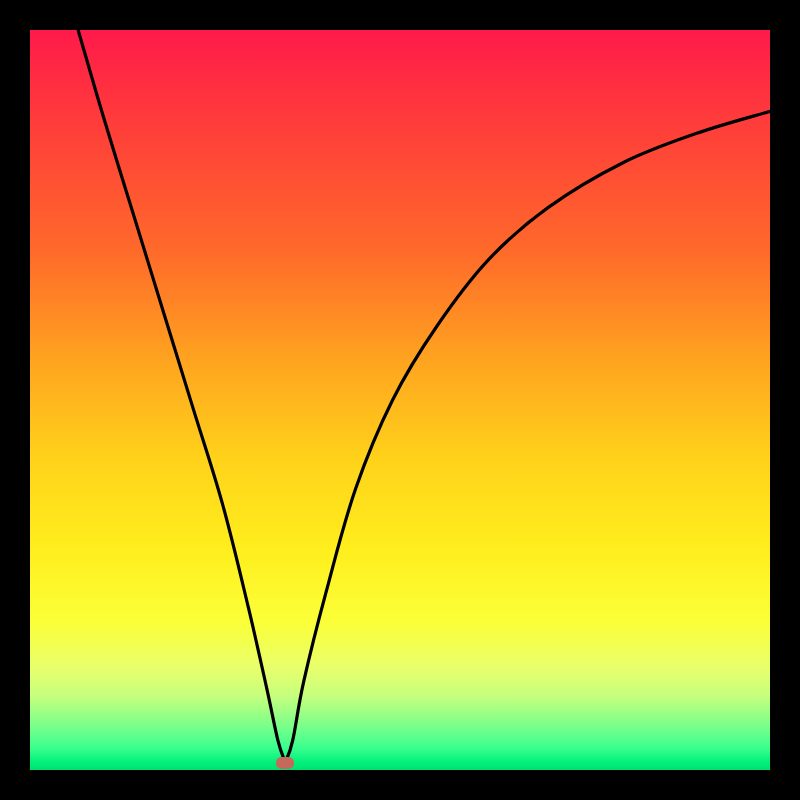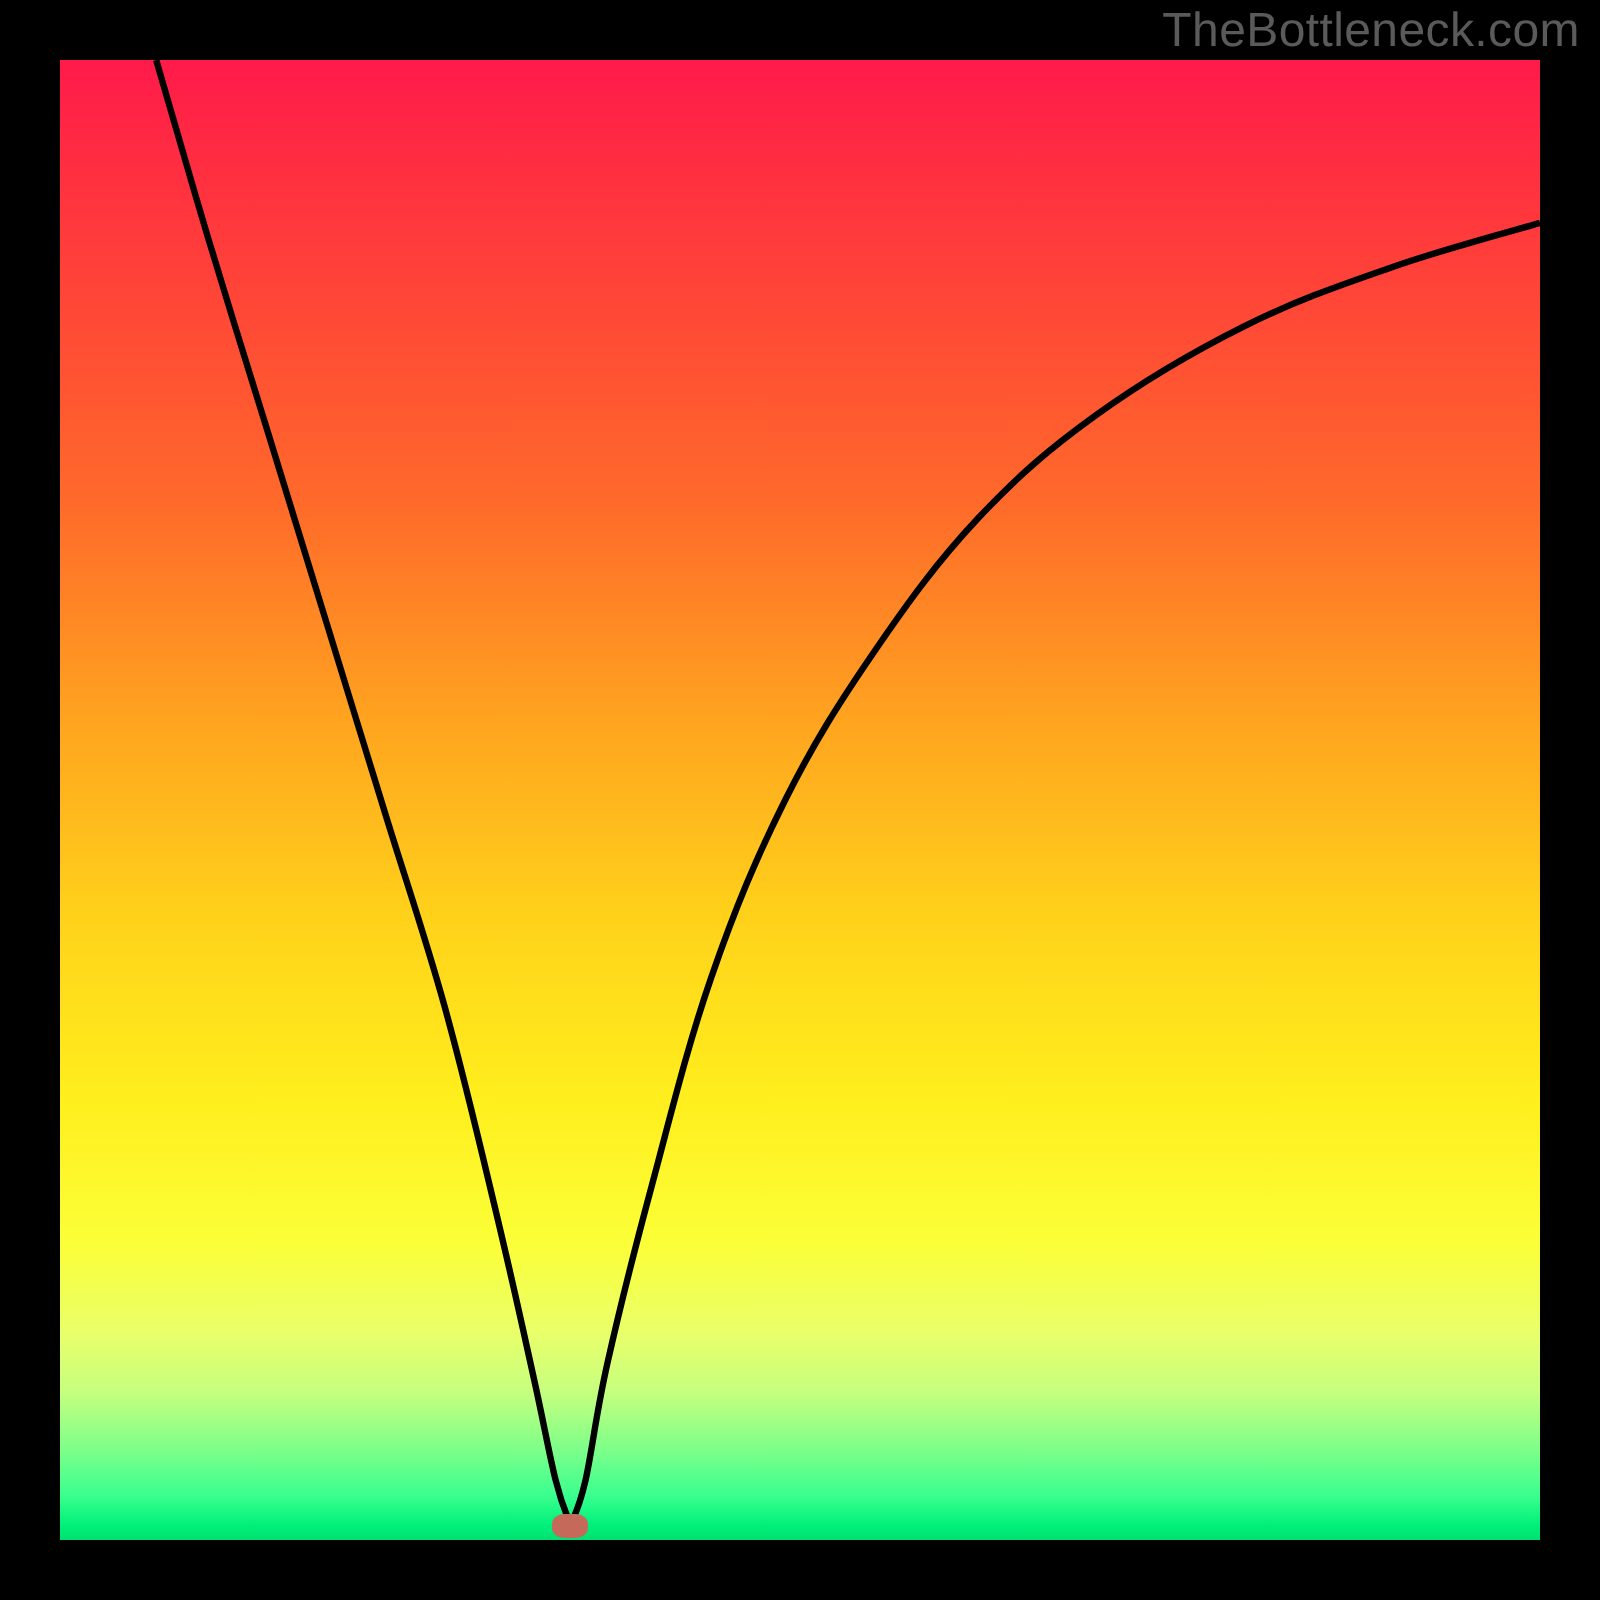--- a/index.html
+++ b/index.html
@@ -65,20 +65,19 @@
     top: 0;
     width: 740px;
     height: 740px;
     z-index: 2;
   }
 </style>
 </head>
 <body>
 
 <div class="outer">
-  <div class="watermark">TheBottleneck.com</div>
   <div class="plot">
     <svg class="curve" viewBox="0 0 740 740" preserveAspectRatio="none">
       <path id="curve-path" fill="none" stroke="#000000" stroke-width="3.2" d="M 48.10 0.00 C 52.76 15.98 64.01 55.50 74.00 88.80 C 83.99 122.10 92.94 150.37 103.60 185.00 C 114.26 219.63 122.54 246.57 133.20 281.20 C 143.86 315.83 152.14 342.77 162.80 377.40 C 173.46 412.03 182.41 437.64 192.40 473.60 C 202.39 509.56 210.31 543.90 218.30 577.20 C 226.29 610.50 231.47 634.62 236.80 658.60 C 242.13 682.58 244.57 697.08 247.90 710.40 C 251.23 723.72 253.97 728.60 255.30 732.60 C 256.63 728.60 259.37 725.05 262.70 710.40 C 266.03 695.75 267.81 677.84 273.80 651.20 C 279.79 624.56 286.68 597.03 296.00 562.40 C 305.32 527.77 313.61 493.43 325.60 458.80 C 337.59 424.17 347.95 399.30 362.60 370.00 C 377.25 340.70 389.68 321.31 407.00 296.00 C 424.32 270.69 438.82 250.71 458.80 229.40 C 478.78 208.09 494.02 194.92 518.00 177.60 C 541.98 160.28 565.36 146.52 592.00 133.20 C 618.64 119.88 639.36 112.92 666.00 103.60 C 692.64 94.28 726.68 85.40 740.00 81.40"></path>
     </svg>
     <div class="marker" id="marker" style="left: 255.3px; top: 732.6px;"></div>
   </div>
 </div>
 
 </body></html>

